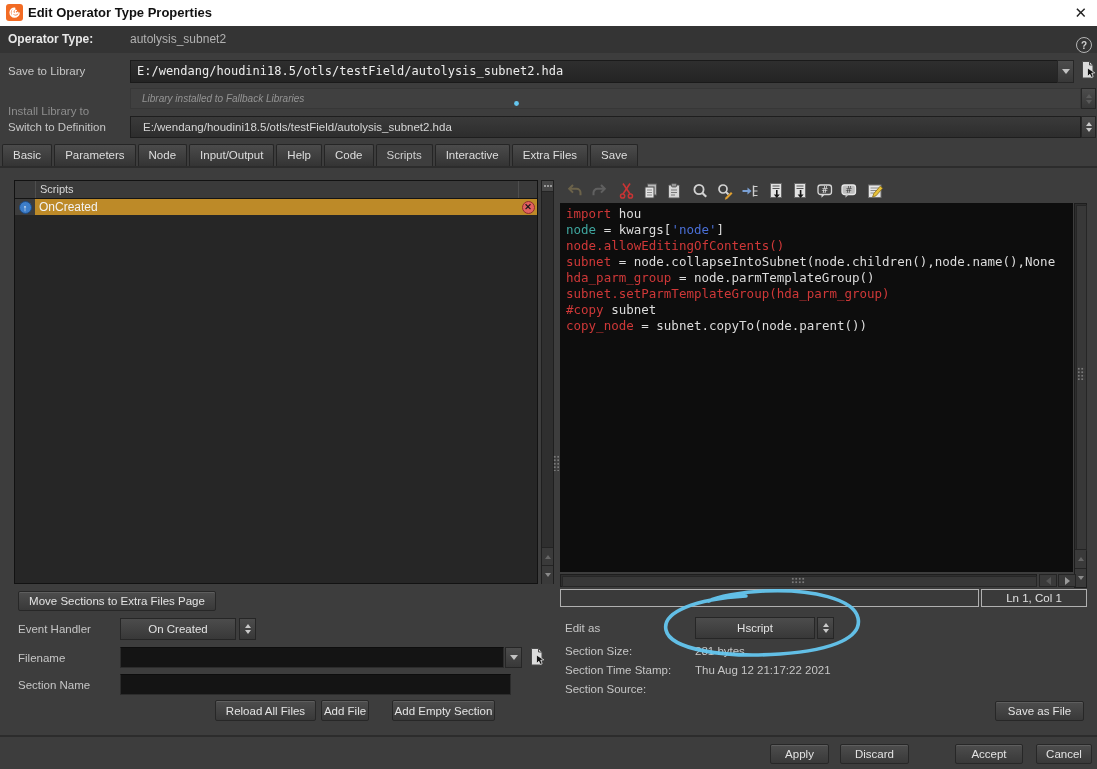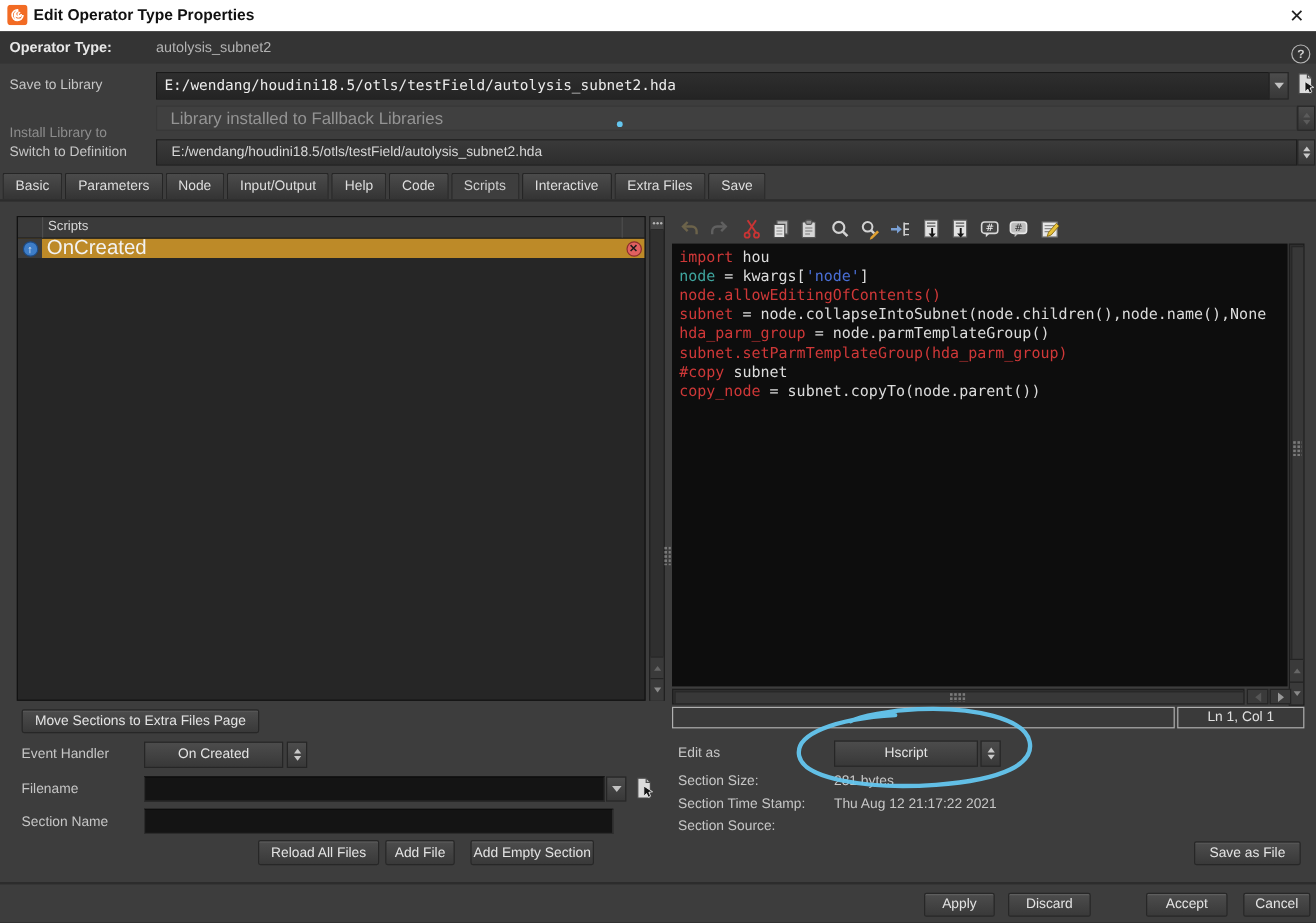--- a/index.html
+++ b/index.html
@@ -21,22 +21,22 @@
   .opstrip{left:0;top:26px;width:1097px;height:27px;background:#343434;}
   .lab{font-size:11.5px;color:#c6c6c6;}
   .lab-b{font-size:12px;color:#e8e8e8;font-weight:700;}
   .lab-dim{font-size:11.5px;color:#8d8d8d;margin-top:12px;}
   .opvalue{font-size:12px;color:#b2b2b2;}
 
   .fieldpath{background:linear-gradient(#2e2e2e,#242424);border:1px solid #1a1a1a;
              box-sizing:border-box;color:#ececec;font-family:"DejaVu Sans Mono",monospace;
              font-size:12px;line-height:21px;padding-left:6px;white-space:pre;overflow:hidden;}
   .fielddis{background:#404040;border:1px solid #373737;box-sizing:border-box;
-            color:#949494;font-size:14px;line-height:19px;padding-left:11px;
-            white-space:pre;overflow:hidden;}
+            color:#949494;font-size:10px;line-height:19px;padding-left:11px;
+            white-space:pre;overflow:hidden;font-style:italic;}
   .fieldsans{background:linear-gradient(#3a3a3a,#2d2d2d);border:1px solid #1e1e1e;
             box-sizing:border-box;color:#d6d6d6;font-size:11.5px;line-height:20px;
             padding-left:12px;white-space:pre;overflow:hidden;}
 
   .combobtn{background:linear-gradient(#4c4c4c,#383838);border:1px solid #262626;
             box-sizing:border-box;display:flex;align-items:center;justify-content:center;
             cursor:pointer;}
   .tri-down{width:0;height:0;border-left:4px solid transparent;border-right:4px solid transparent;
             border-top:5px solid #c2c2c2;}
   .spinner{background:linear-gradient(#4c4c4c,#383838);border:1px solid #262626;
@@ -64,21 +64,21 @@
   
   .stable{left:14px;top:180px;width:524px;height:404px;background:#262626;
           border:1px solid #121212;box-sizing:border-box;}
   .srow{display:flex;height:17px;}
   .shead{background:#3a3a3a;border-bottom:1px solid #141414;}
   .shead .c1{width:20px;border-right:1px solid #4e4e4e;}
   .shead .c2{flex:1;font-size:11px;color:#d8d8d8;line-height:16px;padding-left:4px;}
   .shead .c3{width:18px;border-left:1px solid #4e4e4e;}
   .sitem{height:16px;background:#bd8a28;}
   .sitem .c1{width:20px;background:#3c3c3c;display:flex;align-items:center;justify-content:center;}
-  .sitem .c2{flex:1;font-size:17px;color:#f2f2f2;line-height:16px;padding-left:4px;}
+  .sitem .c2{flex:1;font-size:12px;color:#f2f2f2;line-height:16px;padding-left:4px;}
   .sitem .c3{width:18px;display:flex;align-items:center;justify-content:center;}
   .upbadge{width:13px;height:13px;border-radius:50%;background:#3d7dc8;border:1px solid #1d4b85;
            color:#fff;font-size:9px;line-height:12px;text-align:center;box-sizing:border-box;}
   .delbadge{width:13px;height:13px;border-radius:50%;background:#e26060;border:1px solid #8e2d2d;
            color:#1a1a1a;font-size:9px;font-weight:700;line-height:11px;text-align:center;
            box-sizing:border-box;cursor:pointer;}
   .lstrip{left:541px;top:180px;width:13px;height:404px;background:#2f2f2f;
           border:1px solid #1f1f1f;box-sizing:border-box;}
   .dotsbtn{height:10px;background:#474747;border-bottom:1px solid #242424;
            display:flex;align-items:center;justify-content:center;gap:1px;cursor:pointer;}
@@ -243,21 +243,21 @@
   <svg class="abs" style="left:529px;top:647px;" width="16" height="20" viewBox="0 0 16 20">
     <path d="M2.5 1.5 h7 l3.5 3.5 v13 h-10.5 z" fill="#dcdcdc" stroke="#4a4a4a"></path>
     <path d="M9.5 1.5 v3.5 h3.5" fill="none" stroke="#4a4a4a"></path>
     <path d="M7.5 8 v8.6 l2.3-2.4 1.5 3.2 1.9-0.9 -1.5-3.2 3.1-0.5 z" fill="#141414" stroke="#f2f2f2" stroke-width="0.7"></path>
   </svg>
 
   <span class="abs lab" style="left:18px;top:679px;">Section Name</span>
   <input class="abs inputdark" style="left: 120px; top: 674px; width: 391px; height: 21px;" value="">
 
   <div class="abs btn" style="left:215px;top:700px;width:101px;height:21px;">Reload All Files</div>
-  <div class="abs btn" style="left:321px;top:700px;width:58px;height:21px;">Add File</div>
+  <div class="abs btn" style="left:321px;top:700px;width:48px;height:21px;">Add File</div>
   <div class="abs btn" style="left:392px;top:700px;width:103px;height:21px;">Add Empty Section</div>
 
   <div class="abs grip" style="left:553px;top:455px;width:6px;height:16px;"></div>
 
   <div id="edtoolbar">
       <span class="abs tbicon dim" style="left: 565px;">
         <svg width="18" height="18" viewBox="0 0 18 18">
           <path d="M7 3 L3.2 6.8 L7 10.6" fill="none" stroke="#938255" stroke-width="2"></path>
           <path d="M3.6 6.8 H10.5 a4 4 0 0 1 4 4 v2.5" fill="none" stroke="#938255" stroke-width="2"></path>
         </svg>

